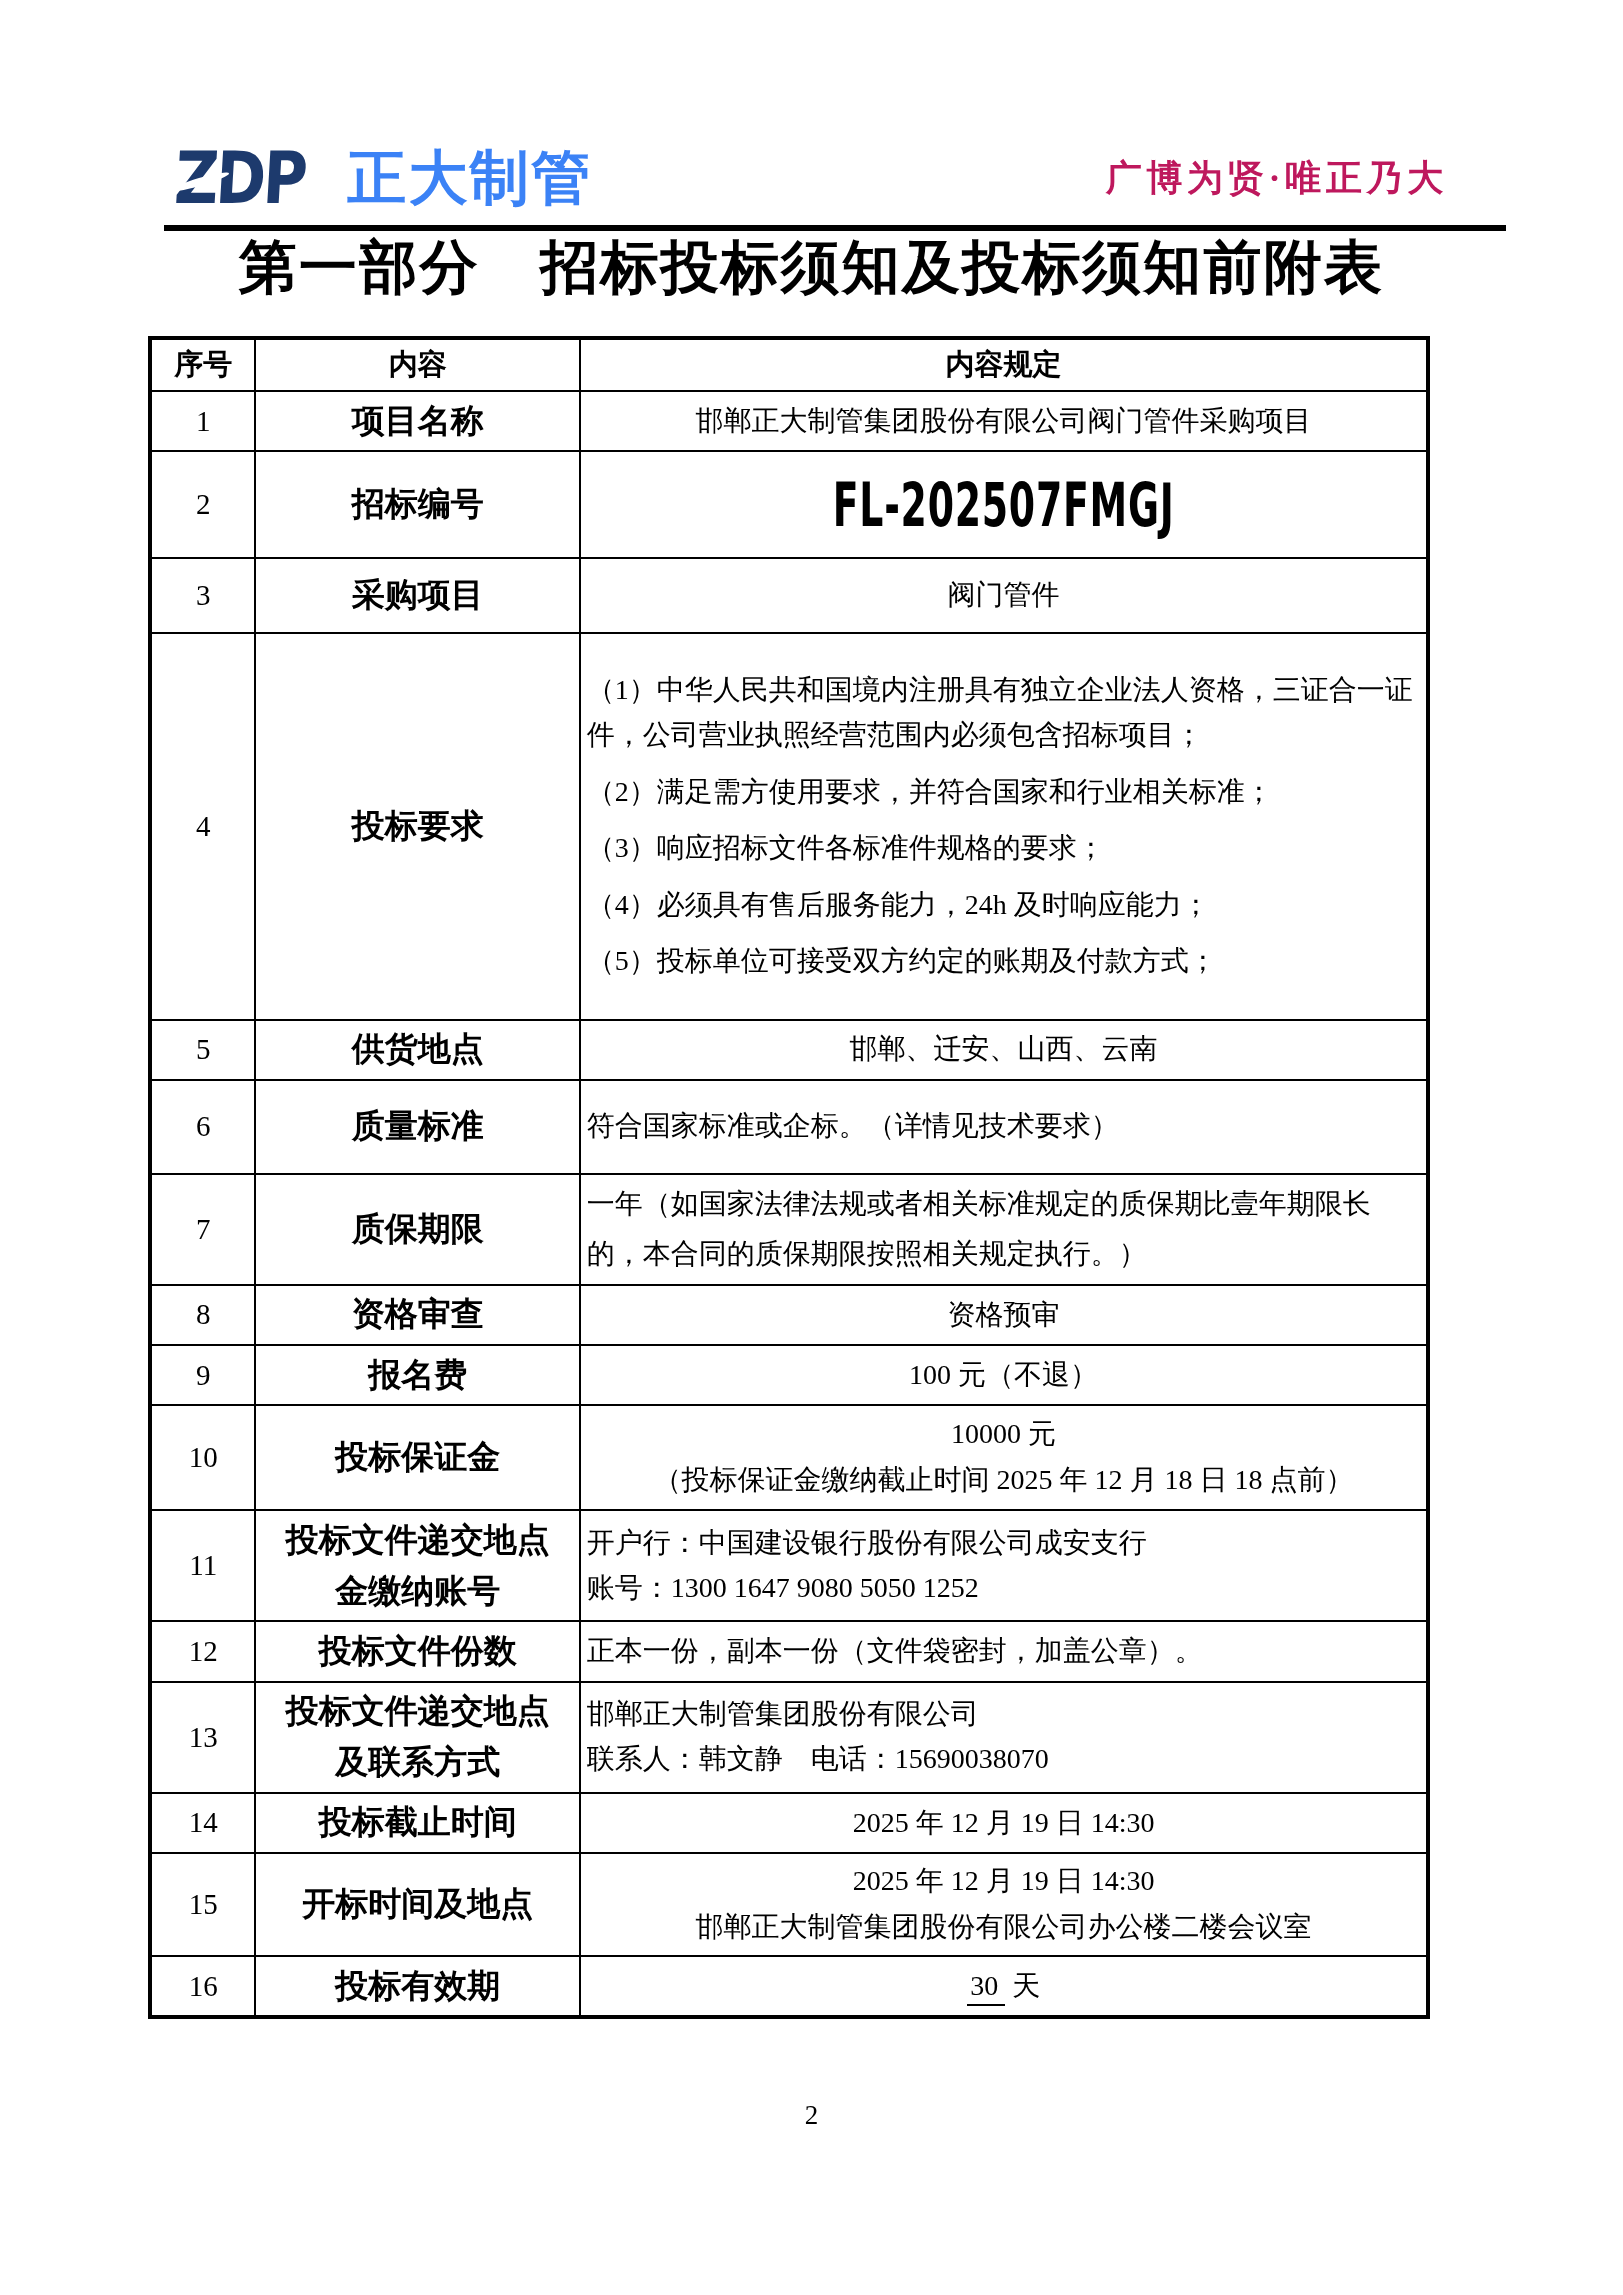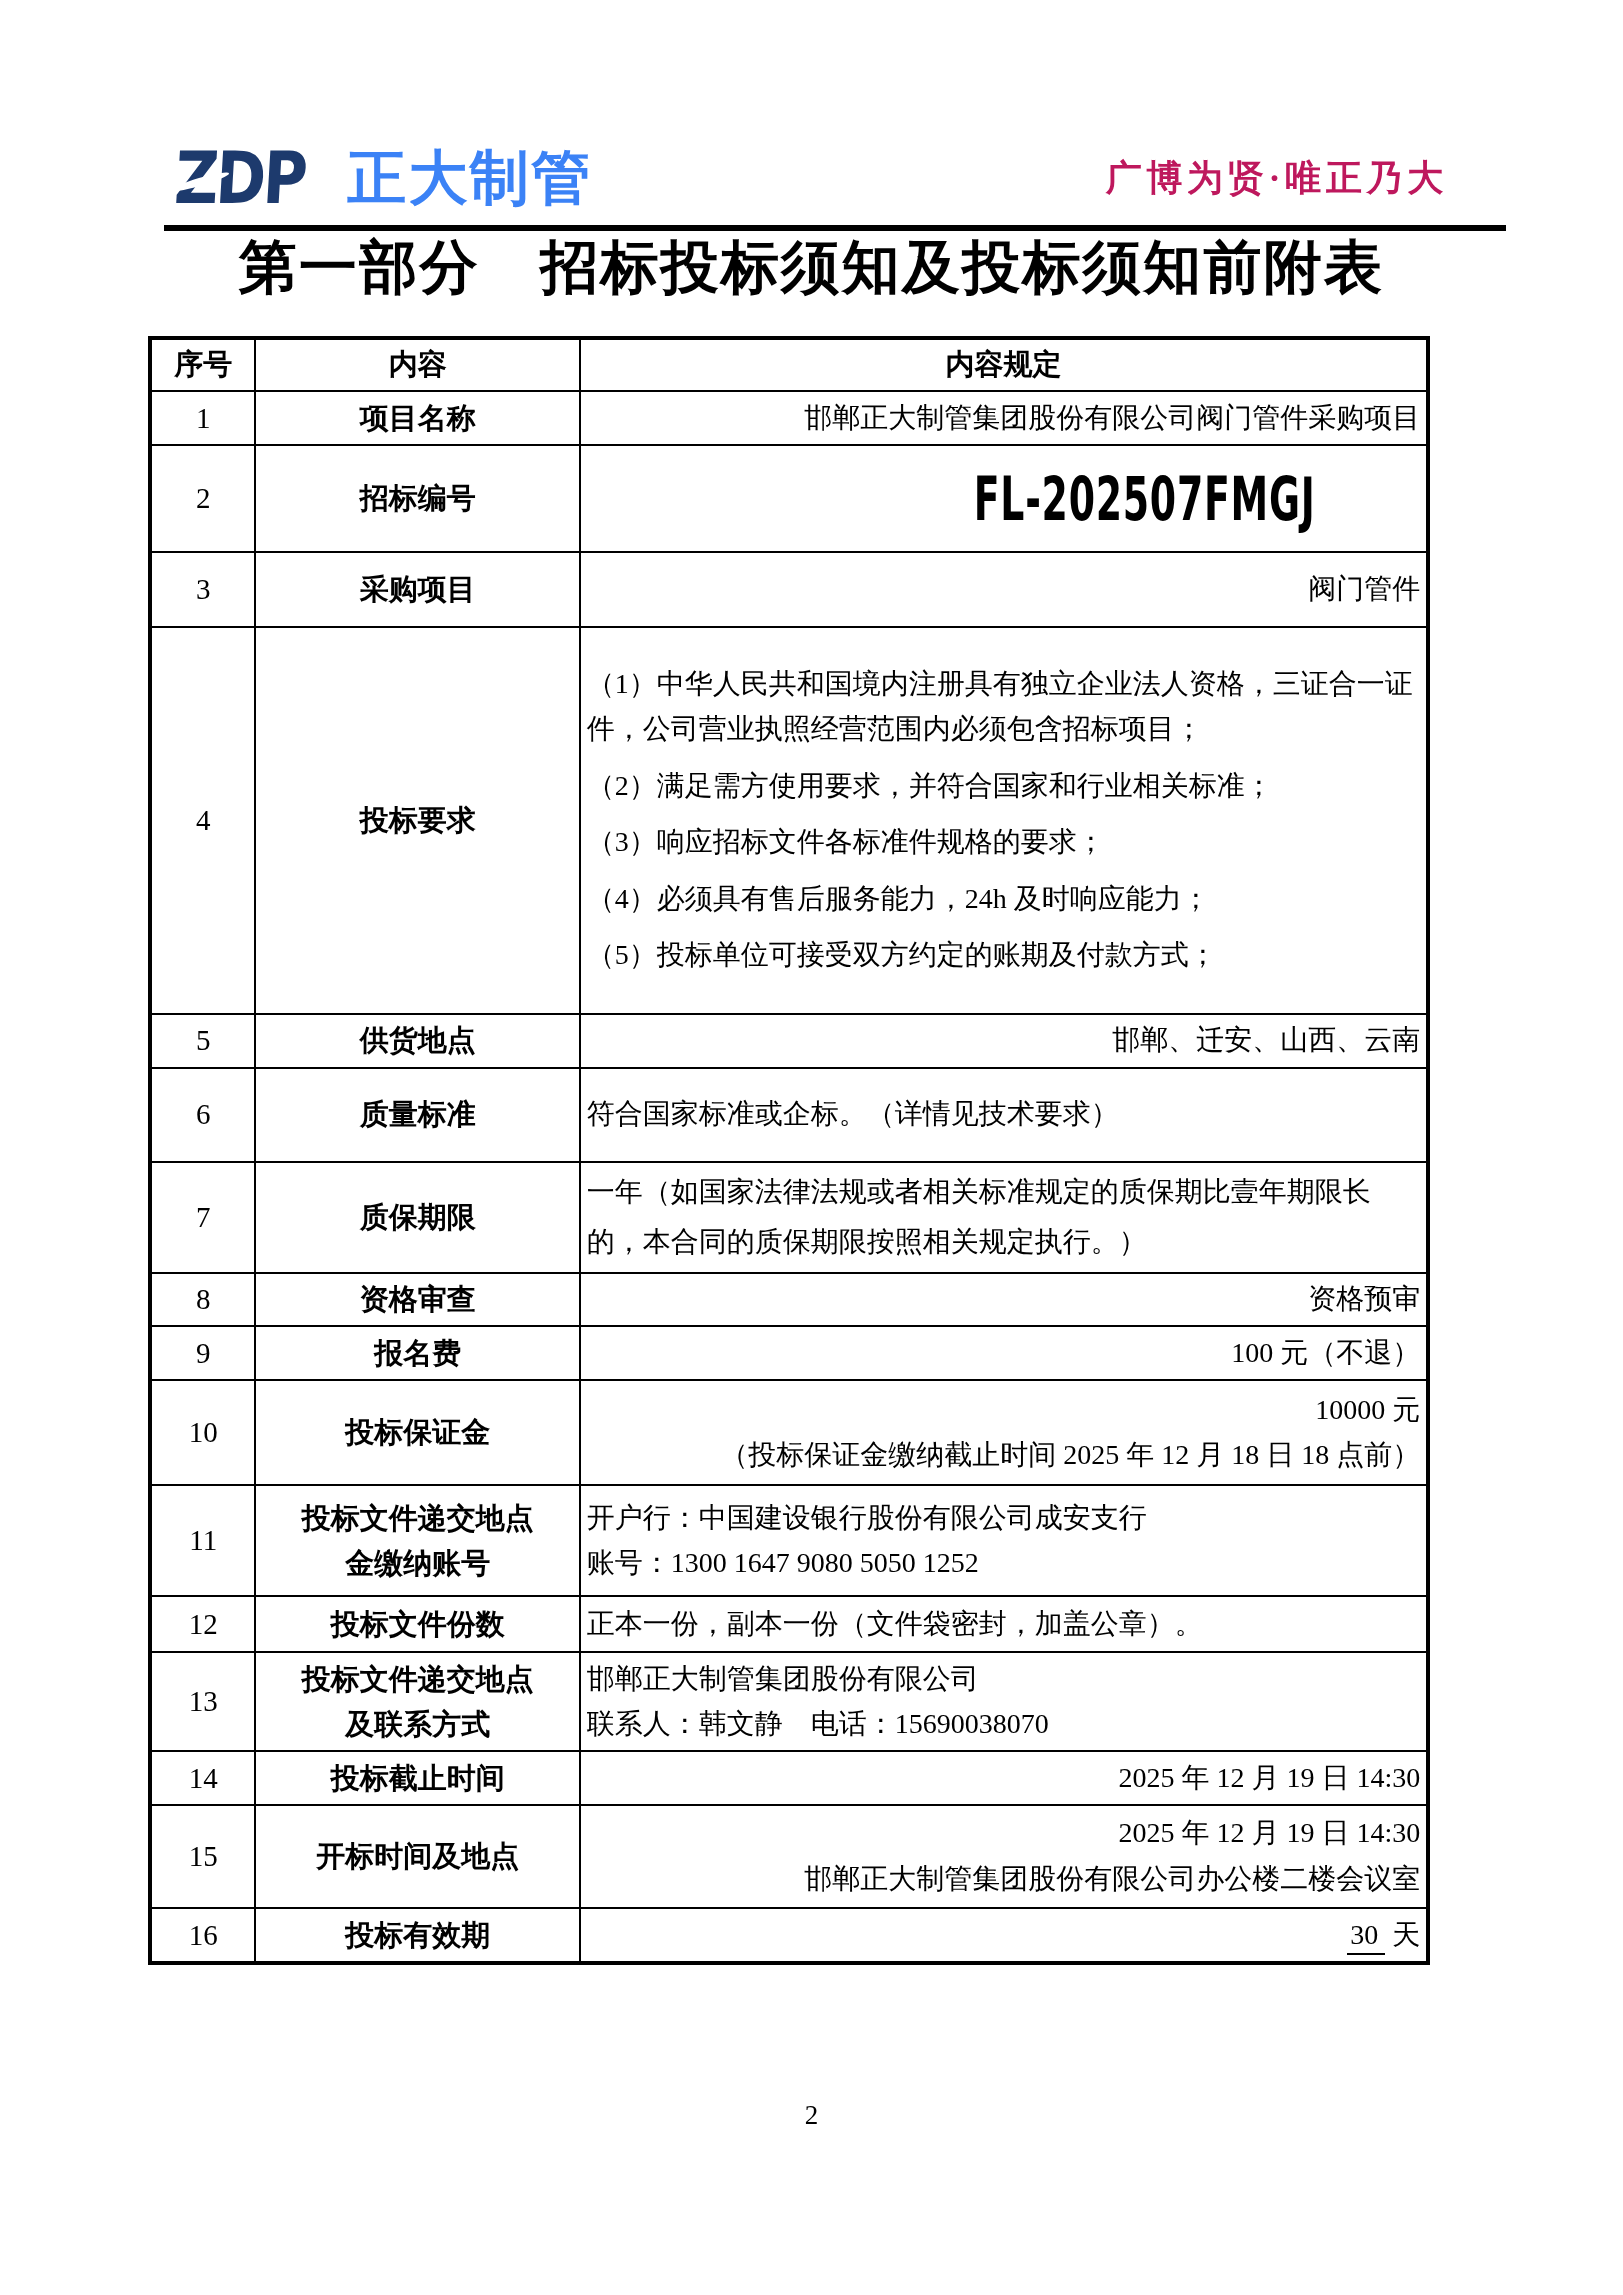--- a/index.html
+++ b/index.html
@@ -100,32 +100,32 @@
     font-size: 29px;
     font-weight: bold;
     text-align: center;
   }
   td.serial {
     font-size: 29px;
     text-align: center;
     font-weight: normal;
   }
   td.label {
-    font-size: 29px;
+    font-size: 33px;
     font-weight: bold;
     text-align: center;
     line-height: 1.55;
     padding: 3.5px 7px;
   }
   td.content {
     font-size: 28px;
     line-height: 1.6;
     padding: 4.7px 17.5px;
   }
-  td.content.center { text-align: right; }
+  td.content.center { text-align: center; }
   td.content.left { text-align: left; }
   td.content.spaced .line { margin: 11.7px 0; line-height: 1.6; }
   td.content.gap .line { margin: 1px 0; }
   td.content.wrap2 { line-height: 1.8; }
   .code-text {
     display: inline-block;
     font-family: "DejaVu Sans", sans-serif;
     font-weight: bold;
     font-size: 61px;
     letter-spacing: 1.2px;

